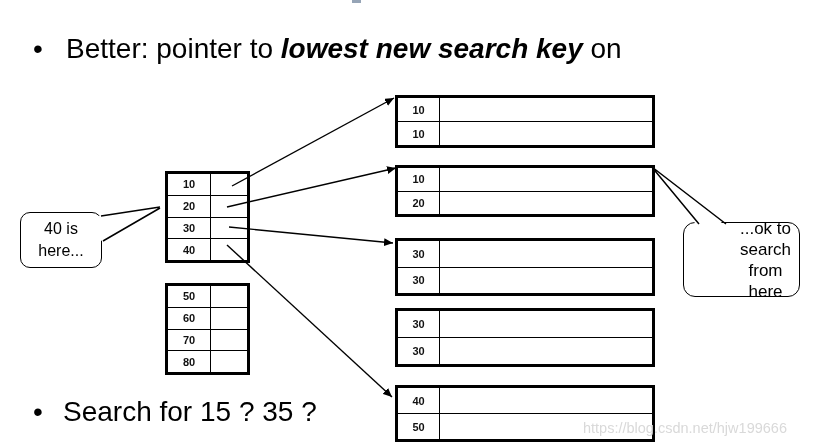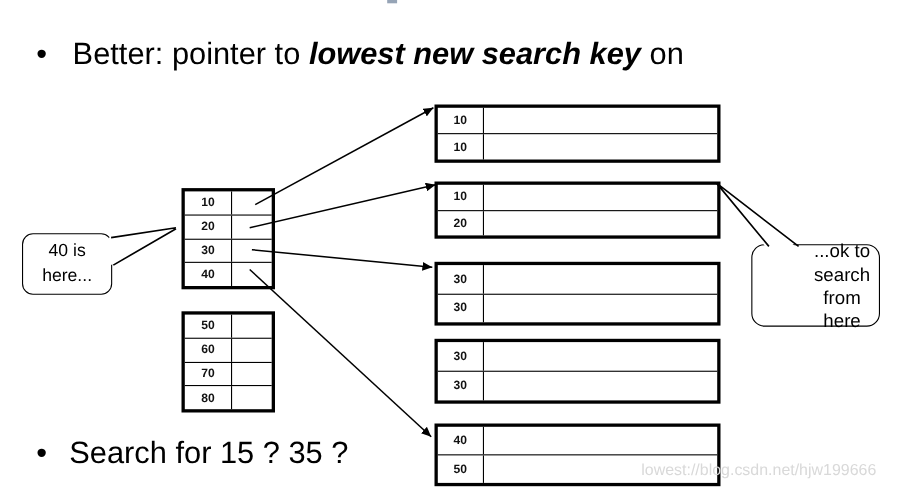--- a/index.html
+++ b/index.html
@@ -188,15 +188,15 @@
     <polygon points="99,216 160,207 101,241" fill="#fff"></polygon>
     <path d="M101,216 L160,207 M160,208 L103,241" stroke="#000" stroke-width="1.5" fill="none"></path>
 
     <polygon points="651,166 698,227 727,227" fill="#fff"></polygon>
     <path d="M651,166 L699,224 M652,167 L726,224" stroke="#000" stroke-width="1.5" fill="none"></path>
   </svg>
 
   <span class="bullet" style="left:33px;top:393px;">•</span>
   <div class="btext" style="left:63px;top:393px;">Search for 15 ? 35 ?</div>
 
-  <div id="watermark">lowest://blog.csdn.net/hjw199666</div>
+  <div id="watermark">https://blog.csdn.net/hjw199666</div>
 
 </div>
 
 </body></html>

